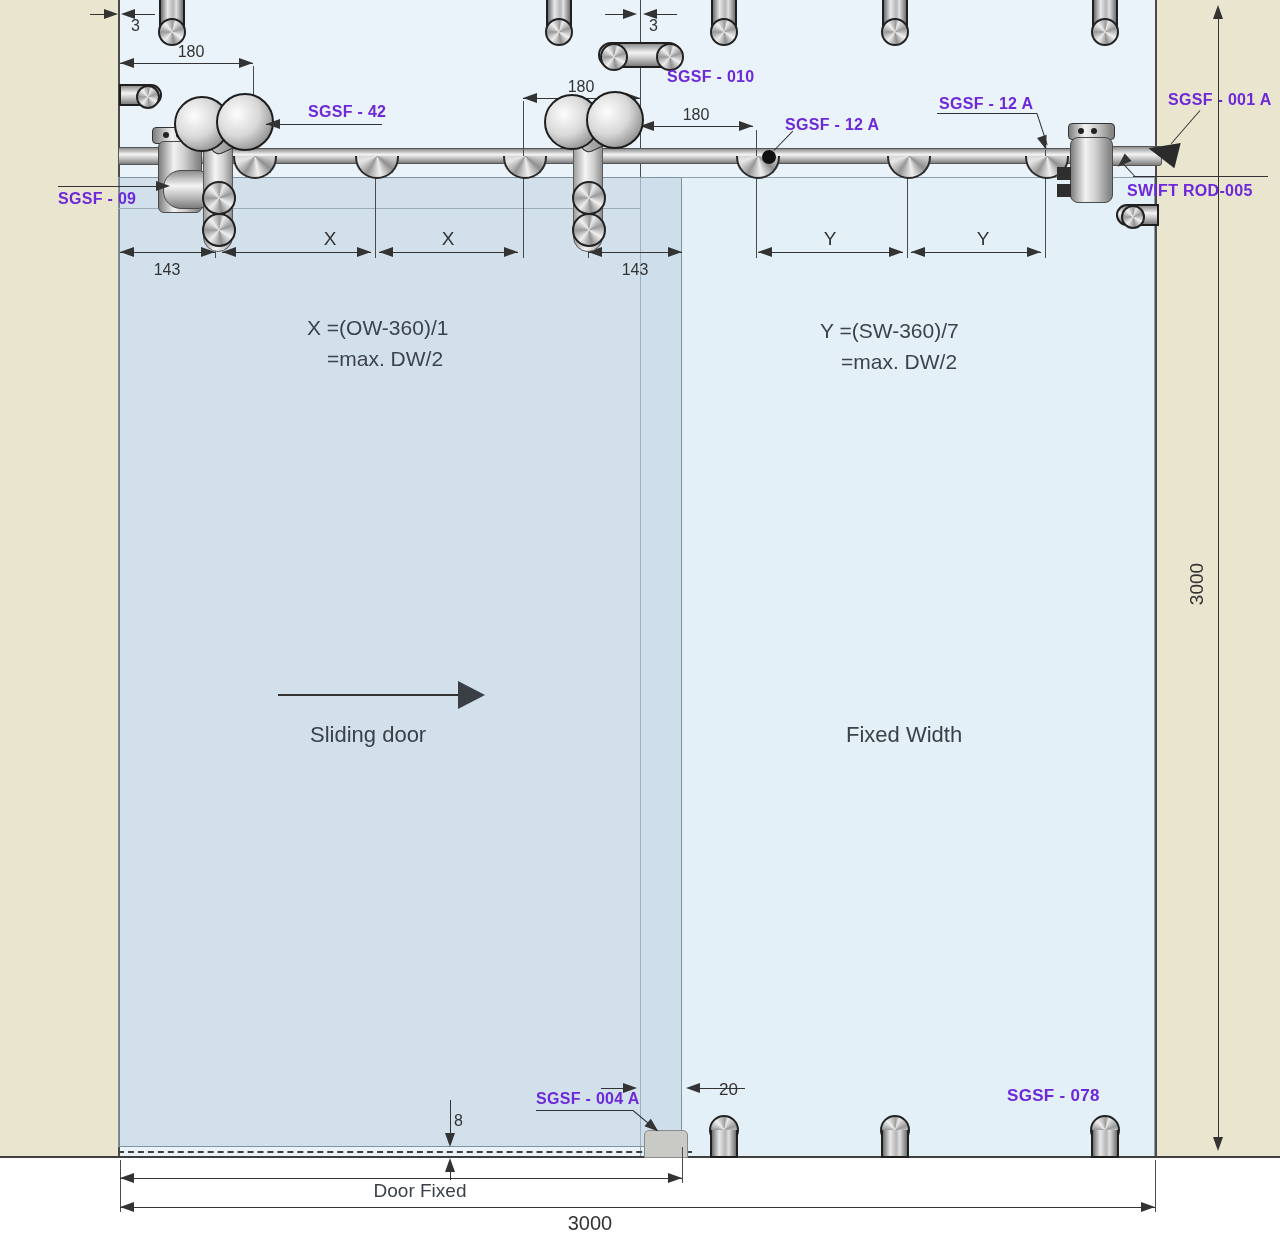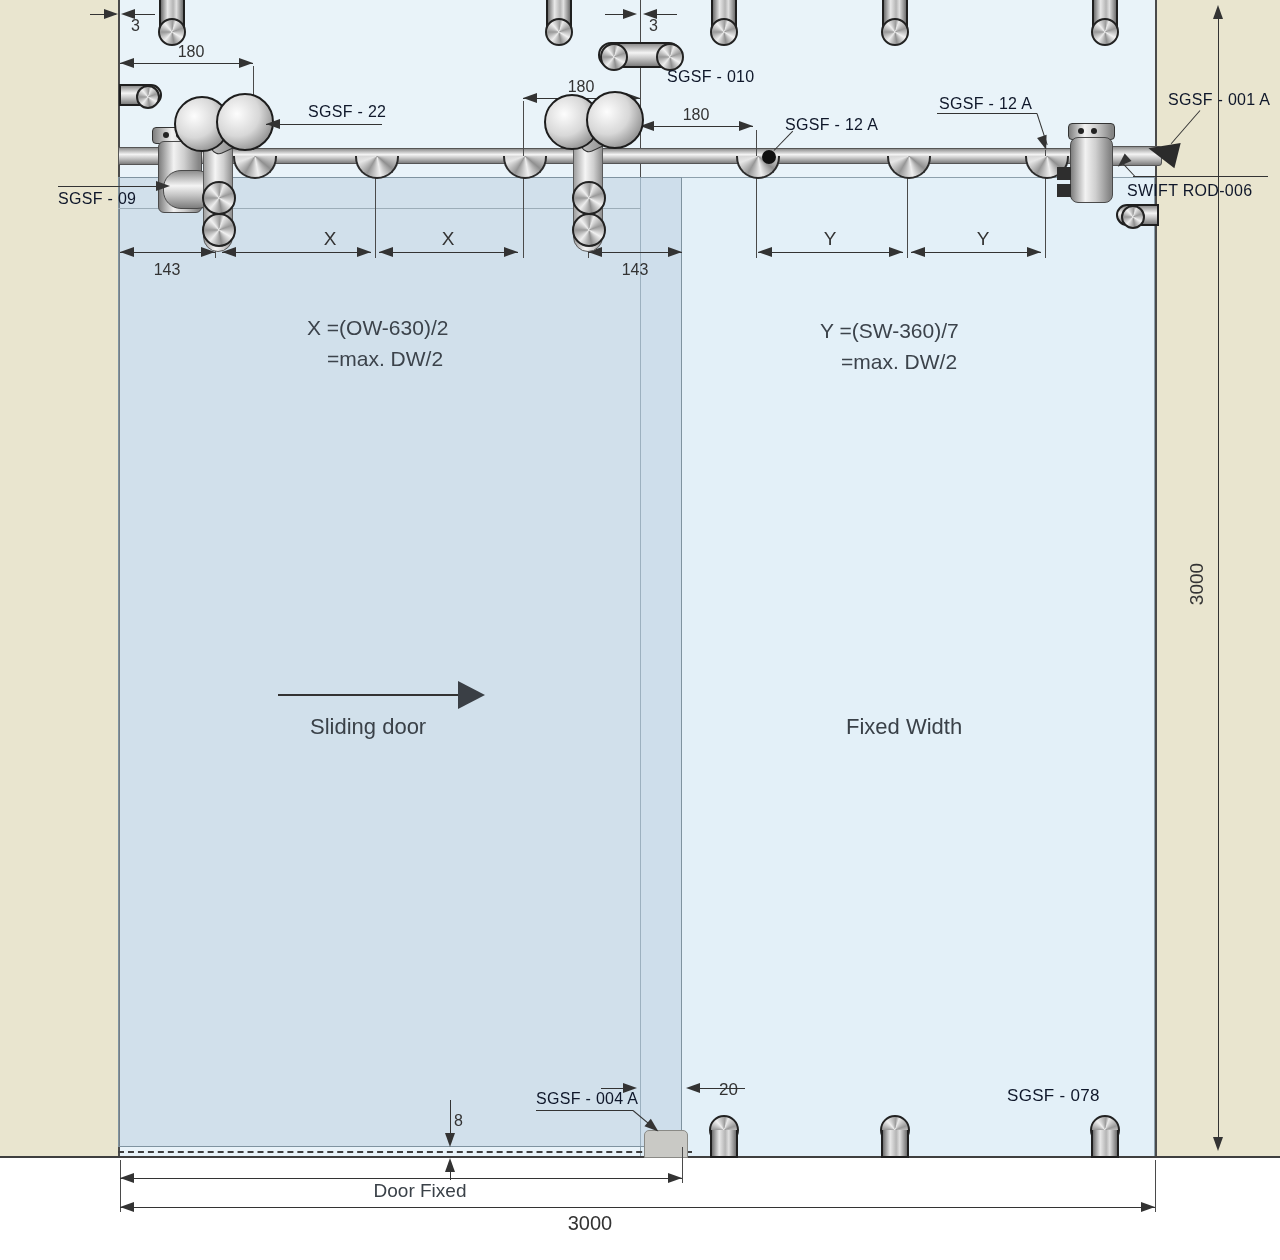--- a/index.html
+++ b/index.html
@@ -12,22 +12,22 @@
   .ext{position:absolute;width:0;border-left:1px solid #4a4a4a;}
   .dash{position:absolute;height:0;border-top:2px dashed #3f3f3f;}
   
   .ar{position:absolute;width:0;height:0;border-top:5px solid transparent;border-bottom:5px solid transparent;border-left:14px solid #333;}
   .al{position:absolute;width:0;height:0;border-top:5px solid transparent;border-bottom:5px solid transparent;border-right:14px solid #333;}
   .au{position:absolute;width:0;height:0;border-left:5px solid transparent;border-right:5px solid transparent;border-bottom:14px solid #333;}
   .ad{position:absolute;width:0;height:0;border-left:5px solid transparent;border-right:5px solid transparent;border-top:14px solid #333;}
   
   .dim{position:absolute;font-size:16px;color:#333;}
   .dimc{text-align:center;}
-  .lbl{position:absolute;font-size:16px;color:#0f172a;letter-spacing:.3px;white-space:nowrap;}
-  .big{position:absolute;font-size:22px;color:#3a4148;white-space:nowrap;}
+  .lbl{position:absolute;font-size:16px;color:#6d28d9;letter-spacing:.3px;white-space:nowrap;font-weight:bold;}
+  .big{position:absolute;font-size:22px;color:#3a4148;white-space:nowrap;margin-top:8px;}
   .formula{position:absolute;font-size:21px;color:#3c434b;white-space:nowrap;}
   
   .metalH{background:linear-gradient(180deg,#8e8e8e,#f4f4f4 40%,#c6c6c6 65%,#7d7d7d);}
   .metalV{background:linear-gradient(90deg,#7e7e7e,#f2f2f2 35%,#cfcfcf 60%,#858585 95%);}
   .disc{position:absolute;border-radius:50%;border:2px solid #222;
         background:conic-gradient(from 20deg,#e9e9e9,#999 50deg,#f1f1f1 100deg,#909090 150deg,#ededed 200deg,#989898 250deg,#f0f0f0 300deg,#9a9a9a 345deg,#e9e9e9);}
   .hdisc{position:absolute;border:2px solid #2b2b2b;border-top:none;border-radius:0 0 40px 40px;
         background:conic-gradient(from 90deg at 50% 0%,#d8d8d8,#8f8f8f 40deg,#efefef 80deg,#969696 120deg,#e6e6e6 160deg,#d8d8d8 180deg);}
   .pin{position:absolute;border:2px solid #1f1f1f;border-top:none;
        background:linear-gradient(90deg,#6f6f6f,#e8e8e8 30%,#b5b5b5 55%,#e0e0e0 70%,#6f6f6f);}
@@ -180,21 +180,21 @@
 
   <div class="disc" style="left:709px;top:1115px;width:26px;height:26px;"></div>
   <div class="pin" style="left:710px;top:1130px;width:24px;height:26px;border-top:none;border-bottom:2px solid #1f1f1f;"></div>
   <div class="disc" style="left:880px;top:1115px;width:26px;height:26px;"></div>
   <div class="pin" style="left:881px;top:1130px;width:24px;height:26px;border-top:none;border-bottom:2px solid #1f1f1f;"></div>
   <div class="disc" style="left:1090px;top:1115px;width:26px;height:26px;"></div>
   <div class="pin" style="left:1091px;top:1130px;width:24px;height:26px;border-top:none;border-bottom:2px solid #1f1f1f;"></div>
 
   <div class="abs" style="left:644px;top:1130px;width:42px;height:26px;background:#c9c9c5;border:1px solid #8a8a86;border-radius:5px 5px 0 0;"></div>
 
-  <div class="lbl" style="left:308px;top:103px;">SGSF - 22</div>
+  <div class="lbl" style="left:308px;top:103px;">SGSF - 42</div>
   <div class="hl" style="left:266px;top:124px;width:116px;"></div>
   <div class="al" style="left:266px;top:119px;"></div>
 
   <div class="lbl" style="left:58px;top:190px;">SGSF - 09</div>
   <div class="hl" style="left:58px;top:186px;width:100px;"></div>
   <div class="ar" style="left:156px;top:181px;"></div>
 
   <div class="lbl" style="left:667px;top:68px;">SGSF - 010</div>
 
   <div class="lbl" style="left:785px;top:116px;">SGSF - 12 A</div>
@@ -202,26 +202,26 @@
 
   <div class="lbl" style="left:939px;top:95px;">SGSF - 12 A</div>
   <div class="hl" style="left:937px;top:113px;width:100px;"></div>
   <div class="hl" style="left:1037px;top:113px;width:33px;transform:rotate(72deg);transform-origin:left center;"></div>
   <div class="ar" style="left:1037px;top:138px;transform:rotate(72deg);"></div>
 
   <div class="lbl" style="left:1168px;top:91px;">SGSF - 001 A</div>
   <div class="hl" style="left:1200px;top:110px;width:44px;transform:rotate(131deg);transform-origin:left center;"></div>
   <div class="abs" style="left:1148px;top:139px;width:0;height:0;border-top:13px solid transparent;border-bottom:13px solid transparent;border-right:30px solid #2b2b2b;transform:rotate(14deg);"></div>
 
-  <div class="lbl" style="left:1127px;top:182px;">SWIFT ROD-006</div>
+  <div class="lbl" style="left:1127px;top:182px;">SWIFT ROD-005</div>
   <div class="hl" style="left:1133px;top:176px;width:135px;"></div>
   <div class="hl" style="left:1135px;top:176px;width:18px;transform:rotate(-133deg);transform-origin:left center;"></div>
   <div class="al" style="left:1116px;top:157px;transform:rotate(-43deg);"></div>
 
-  <div class="formula" style="left:307px;top:316px;">X =(OW-630)/2</div>
+  <div class="formula" style="left:307px;top:316px;">X =(OW-360)/1</div>
   <div class="formula" style="left:327px;top:347px;">=max. DW/2</div>
   <div class="formula" style="left:820px;top:319px;">Y =(SW-360)/7</div>
   <div class="formula" style="left:841px;top:350px;">=max. DW/2</div>
 
   <div class="hl" style="left:278px;top:694px;width:180px;border-top-width:2px;"></div>
   <div class="abs" style="left:458px;top:681px;width:0;height:0;border-top:14px solid transparent;border-bottom:14px solid transparent;border-left:27px solid #3a3f45;"></div>
   <div class="big" style="left:310px;top:714px;">Sliding door</div>
   <div class="big" style="left:846px;top:714px;">Fixed Width</div>
 
   <div class="hl" style="left:601px;top:1088px;width:25px;"></div>

